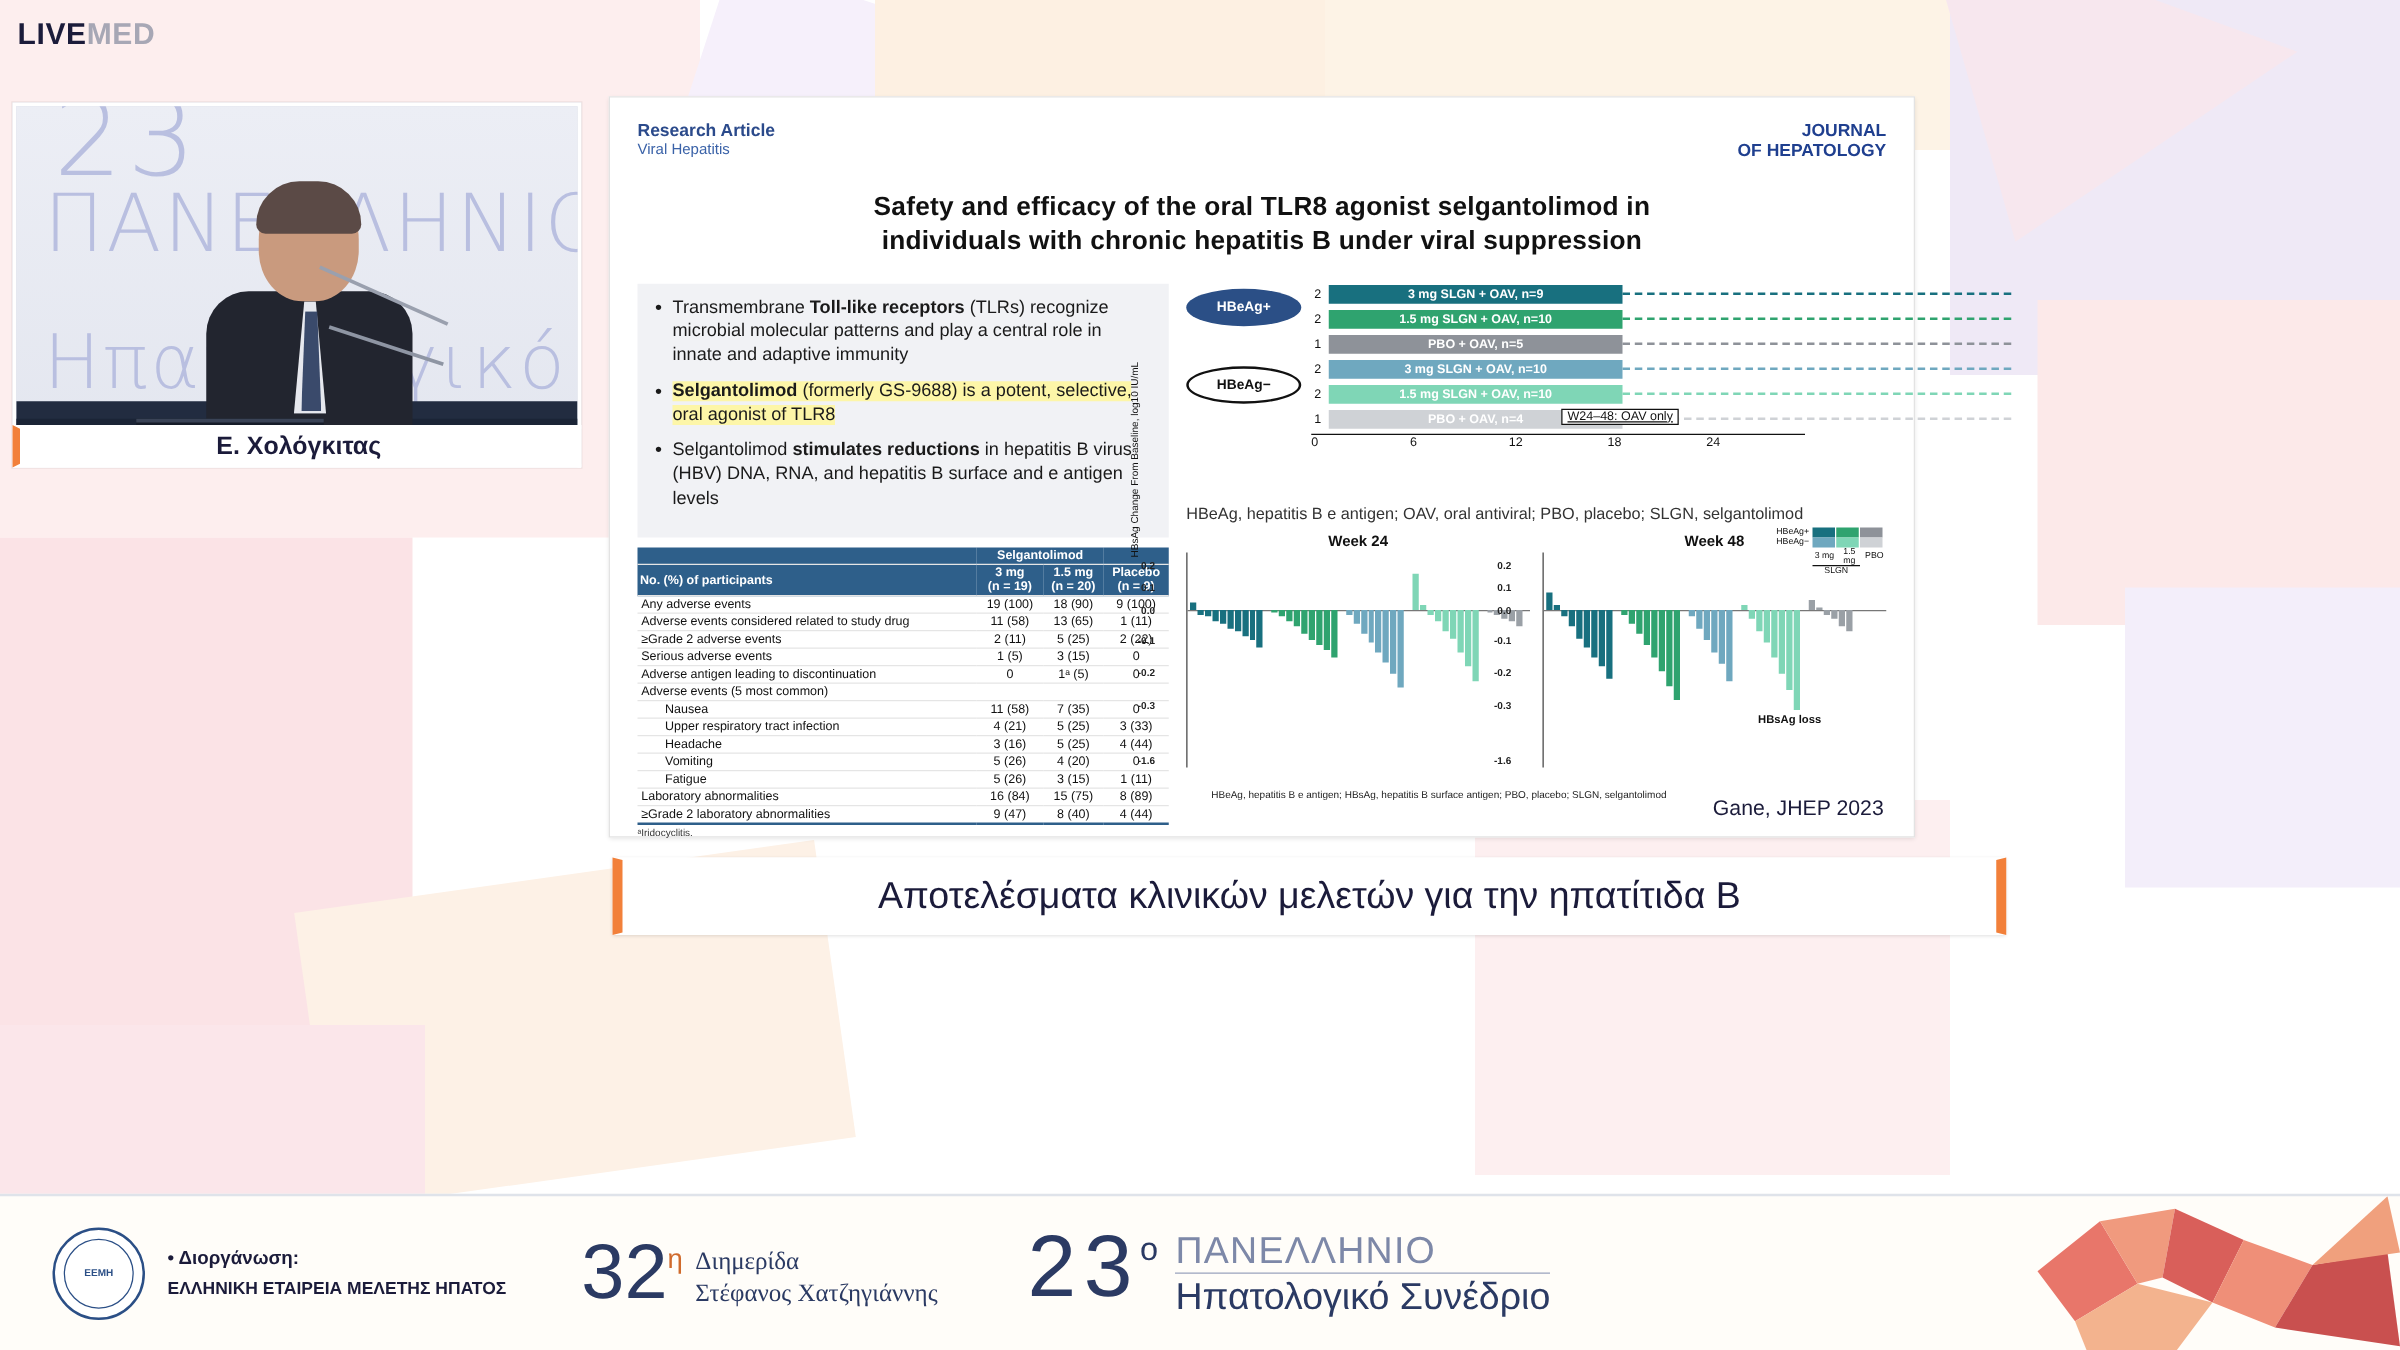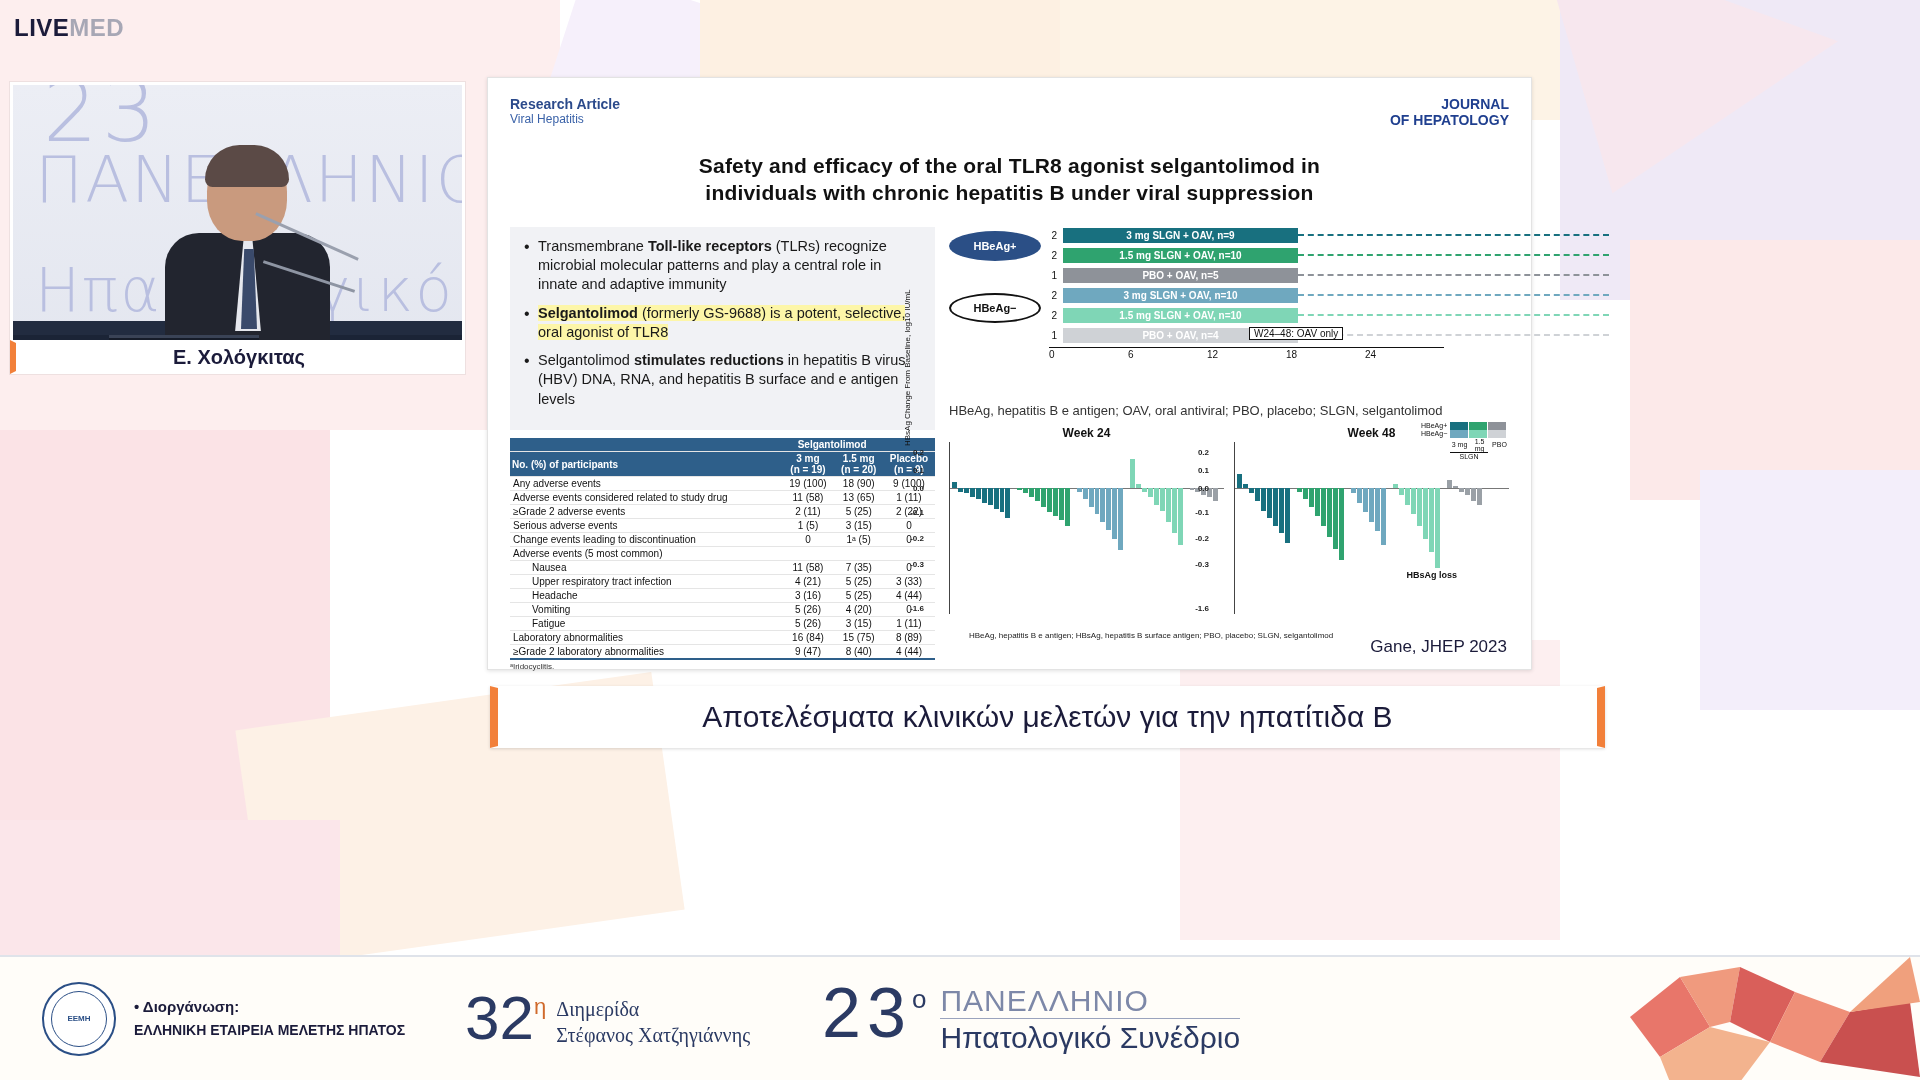--- a/index.html
+++ b/index.html
@@ -109,21 +109,21 @@
   .armnum { width:14px; text-align:right; font-size:10px; color:#111; padding-right:6px; }
   .armbar { height:15px; width:235px; color:#fff; font-size:10px; font-weight:bold; display:flex; align-items:center; justify-content:center; }
   .dots { flex:1; height:15px; display:flex; align-items:center; }
   .dots .line { flex:1; height:0; border-top:2px dashed #9aa3ad; }
   .ellipse-pos { position:absolute; left:0; top:4px; width:92px; height:30px; border-radius:50%; background:#2b4f86; color:#fff; display:flex; align-items:center; justify-content:center; font-size:11px; font-weight:bold; }
   .ellipse-neg { position:absolute; left:0; top:66px; width:92px; height:30px; border-radius:50%; background:#fff; border:2px solid #111; color:#111; display:flex; align-items:center; justify-content:center; font-size:11px; font-weight:bold; }
   .armblock { position:absolute; left:100px; top:0; width:100%; }
   .axisline { position:absolute; left:100px; top:120px; width:395px; border-top:1.5px solid #111; }
   .ticks { position:absolute; left:100px; top:122px; width:395px; display:flex; font-size:10px; color:#111; }
   .ticks span { width:20%; text-align:left; }
-  .w2448 { position:absolute; left:300px; top:100px; font-size:10px; color:#111; border:1px solid #111; padding:0 4px; background:#fff; }
+  .w2448 { position:absolute; left:300px; top:100px; font-size:10px; color:#111; border:1px solid #111; padding:0 4px; background:#fff;text-decoration:underline; }
   .designnote { font-size:13px; color:#333; margin-top:26px; }
 
   .charts { display:flex; margin-top:8px; gap:10px; position:relative; }
   .chart { flex:1; position:relative; height:200px; }
   .chart .ctitle { text-align:center; font-size:12px; font-weight:bold; color:#111; }
   .plot { position:relative; height:172px; margin-top:2px; border-left:1px solid #444; }
   .zero { position:absolute; left:0; right:0; top:46px; border-top:1px solid #777; }
   .bars { position:absolute; left:2px; right:0; top:0; bottom:0; display:flex; align-items:flex-start; gap:1px; }
   .bar { width:5px; position:relative; }
   .ylabels { position:absolute; left:-26px; top:0; height:100%; font-size:8px; color:#222; }
@@ -272,21 +272,21 @@
               <td>5 (25)</td>
               <td>2 (22)</td>
             </tr>
             <tr>
               <td>Serious adverse events</td>
               <td>1 (5)</td>
               <td>3 (15)</td>
               <td>0</td>
             </tr>
             <tr>
-              <td>Change events leading to discontinuation</td>
+              <td>Adverse antigen leading to discontinuation</td>
               <td>0</td>
               <td>1ᵃ (5)</td>
               <td>0</td>
             </tr>
             <tr>
               <td>Adverse events (5 most common)</td>
               <td></td>
               <td></td>
               <td></td>
             </tr>

